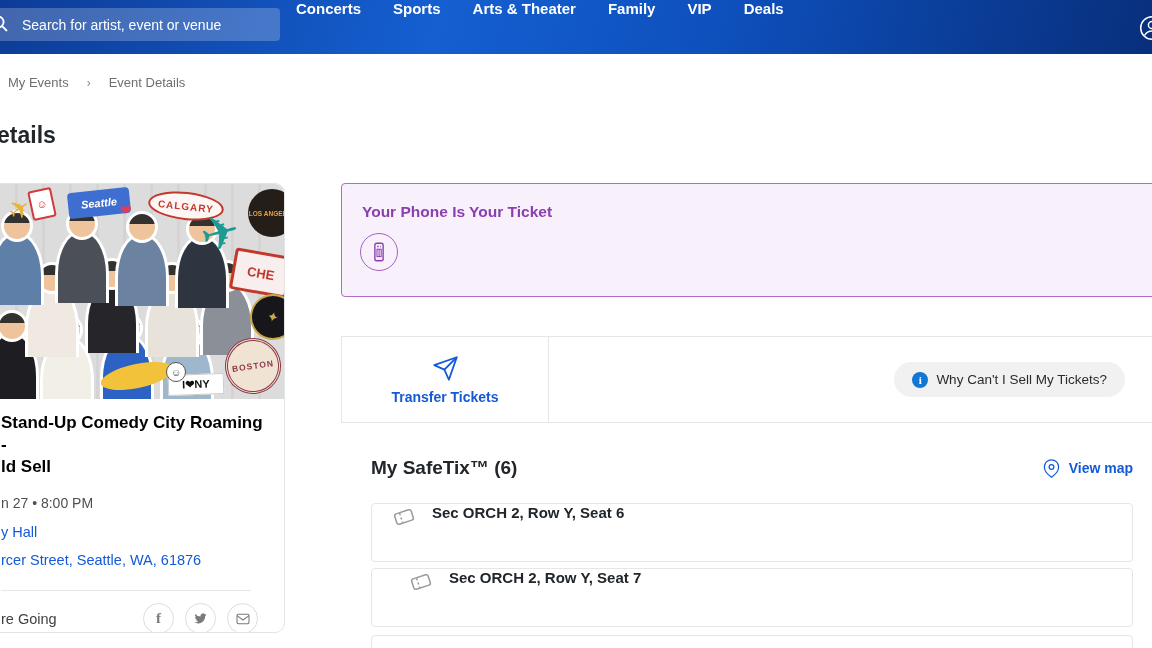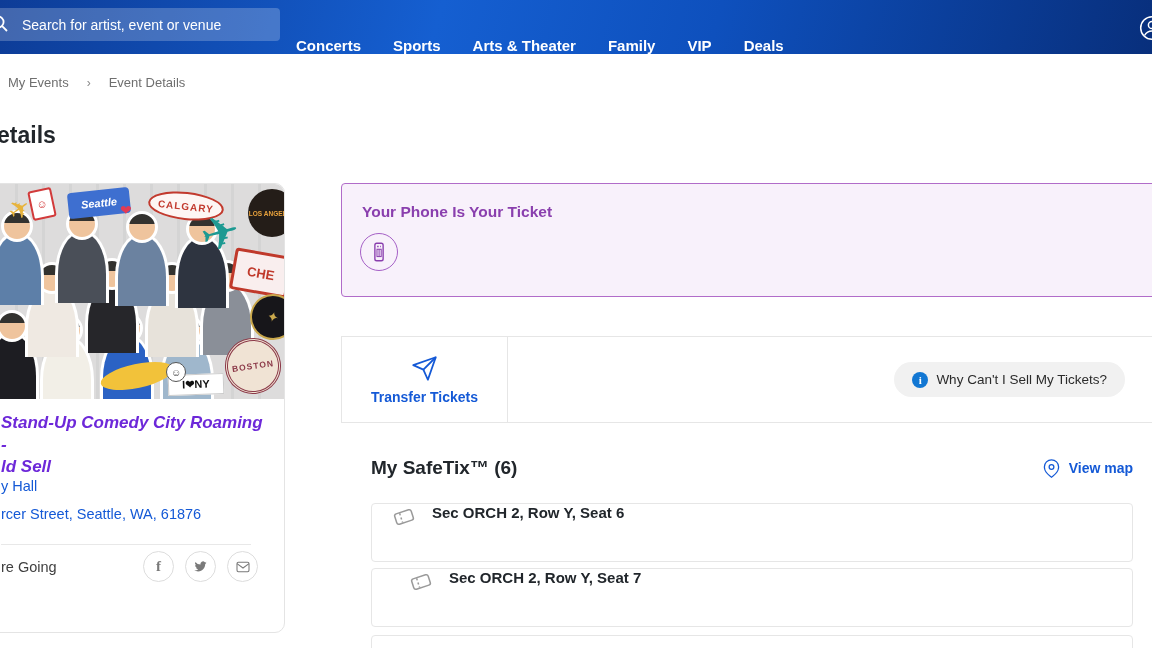--- a/index.html
+++ b/index.html
@@ -9,21 +9,21 @@
     background:#fff; color:#23262b;
     font-family:"Liberation Sans", sans-serif;
   }
   
   .navbar { position:absolute; left:0; top:0; width:1152px; height:54px;
     background:linear-gradient(105deg,#0d3c97 0%,#155fd1 38%,#0e50bd 62%,#082f7c 100%); }
   .search-box { position:absolute; left:-30px; top:8px; width:310px; height:33px;
     background:rgba(255,255,255,0.22); border-radius:4px; display:flex; align-items:center; }
   .search-box .mag { position:absolute; left:20px; top:6px; color:#fff; }
   .search-ph { padding-left:52px; color:#fff; font-size:14px; }
-  .nav-items { position:absolute; left:296px; top:12px; height:42px; display:flex; align-items:flex-end; gap:32px; }
+  .nav-items { position:absolute; left:296px; top:0; height:42px; display:flex; align-items:flex-start; gap:32px; }
   .nav-item { color:#fff; font-weight:bold; font-size:15px; cursor:pointer; white-space:nowrap; }
   .account { position:absolute; left:1139px; top:15px; width:26px; height:26px; color:#fff; }
   
   .breadcrumb { position:absolute; left:8px; top:75px; display:flex; align-items:center; gap:18px;
     font-size:13px; color:#6f6f6f; }
   .crumb-sep { font-size:12px; color:#8a8a8a; }
   .page-title { position:absolute; left:-3px; top:122px; font-size:23px; font-weight:bold; color:#21262b; }
   
   .event-card { position:absolute; left:-40px; top:183px; width:325px; height:450px;
     border:1px solid #e4e4e4; border-radius:10px; background:#fff; overflow:hidden; }
@@ -52,45 +52,45 @@
     border-radius:50%; transform:rotate(15deg); color:#caa84c; font-size:14px; }
   .stk-boston { left:264px; top:154px; width:56px; height:56px; background:#f0e3d4; border:3px double #8c3a49;
     border-radius:50%; transform:rotate(-8deg); color:#8c3a49; font-weight:bold; font-size:8.5px; letter-spacing:1px; }
   .stk-iny { left:207px; top:190px; width:56px; height:21px; background:#fff; border:1px solid #ccc;
     transform:rotate(-2deg); color:#111; font-weight:bold; font-size:11px; }
   .stk-banana { left:139px; top:180px; width:74px; height:24px; background:#f2c23a; border-radius:50%;
     transform:rotate(-12deg); }
   .stk-doodle { left:205px; top:178px; width:20px; height:20px; background:#fff; border:1.5px solid #555;
     border-radius:50%; color:#555; font-size:10px; }
   .card-body { padding:13px 18px 0 40px; }
-  .card-title { font-size:17px; font-weight:bold; line-height:1.3; color:#6d28d9;font-style:italic; }
+  .card-title { font-size:17px; font-weight:bold; line-height:1.3; color:#000000; }
   .card-date { margin-top:17px; font-size:14px; color:#4f4f4f; }
-  .card-venue { font-size:14.5px; color:#1459d6; cursor:pointer; }
+  .card-venue { margin-top:13px; font-size:14.5px; color:#1459d6; cursor:pointer; }
   .card-address { margin-top:12px; font-size:14.5px; color:#1459d6; cursor:pointer; }
   .card-divider { margin:22px 15px 0 0; border:none; border-top:1px solid #e8e8e8; }
-  .card-footer { display:flex; align-items:center; justify-content:space-between; margin-top:6px; padding-right:8px; }
+  .card-footer { display:flex; align-items:center; justify-content:space-between; margin-top:12px; padding-right:8px; }
   .going { font-size:14.5px; color:#3f3f3f; }
   .social { display:flex; gap:11px; }
   .social-btn { width:31px; height:31px; border:1px solid #ddd; border-radius:50%; background:#fff;
     display:flex; align-items:center; justify-content:center; color:#7a7a7a; cursor:pointer; }
   .fb-f { font-weight:bold; font-size:15px; font-family:"Liberation Serif",serif; }
   
   .phone-banner { position:absolute; left:341px; top:183px; width:880px; height:114px;
     background:#f8f1fb; border:1px solid #b16cc9; border-radius:4px; }
   .banner-title { padding:19px 0 0 20px; color:#8a3fae; font-weight:bold; font-size:15.5px; }
   .banner-row { display:flex; align-items:center; gap:16px; padding:12px 0 0 18px; }
   .phone-circle { width:38px; height:38px; border:1.6px solid #a560c6; border-radius:50%; flex:0 0 auto;
     display:flex; align-items:center; justify-content:center; color:#8a3fae; }
   .banner-text { font-size:14.5px; color:#2b2b2b; }
   
   .action-bar { position:absolute; left:341px; top:336px; width:819px; height:87px;
     border-top:1px solid #e6e6e6; border-bottom:1px solid #e6e6e6; display:flex; align-items:stretch; }
   .action-cell { display:flex; flex-direction:column; align-items:center; justify-content:center; gap:7px;
     color:#1459d6; cursor:pointer; }
-  .cell-transfer { width:167px; border-left:1px solid #e6e6e6; border-right:1px solid #e6e6e6; }
+  .cell-transfer { width:208px; border-left:1px solid #e6e6e6; border-right:1px solid #e6e6e6; }
   .cell-sell { width:206px; border-right:1px solid #e6e6e6; }
   .action-label { font-weight:bold; font-size:14px; }
   .bar-spacer { flex:1; }
   .why-pill { align-self:center; margin-right:35px; height:35px; border-radius:18px; background:#f1f1f1;
     display:flex; align-items:center; gap:8px; padding:0 18px; font-size:13.5px; color:#2b2b2b; cursor:pointer; white-space:nowrap; }
   .info-dot { width:16px; height:16px; border-radius:50%; background:#1277d3; color:#fff; flex:0 0 auto;
     display:flex; align-items:center; justify-content:center; font-size:11px; font-weight:bold;
     font-family:"Liberation Serif",serif; }
   
   .safetix-bar { position:absolute; left:371px; top:452px; width:762px; height:32px;
@@ -200,20 +200,21 @@
     <span class="sticker stk-boston">BOSTON</span>
     <span class="sticker stk-iny">I❤NY</span>
     <span class="sticker stk-banana"></span>
     <span class="sticker stk-doodle">☺</span>
   </div>
   <div class="card-body">
     <div class="card-title">
       <div>Stand-Up Comedy City Roaming -</div>
       <div>ld Sell</div>
     </div>
+    <div class="card-date">n 27 • 8:00 PM</div>
     <div class="card-venue">y Hall</div>
     <div class="card-address">rcer Street, Seattle, WA, 61876</div>
     <hr class="card-divider">
     <div class="card-footer">
       <span class="going">re Going</span>
       <span class="social">
         <span class="social-btn">
             <span class="fb-f">f</span>
           </span>
         <span class="social-btn">

